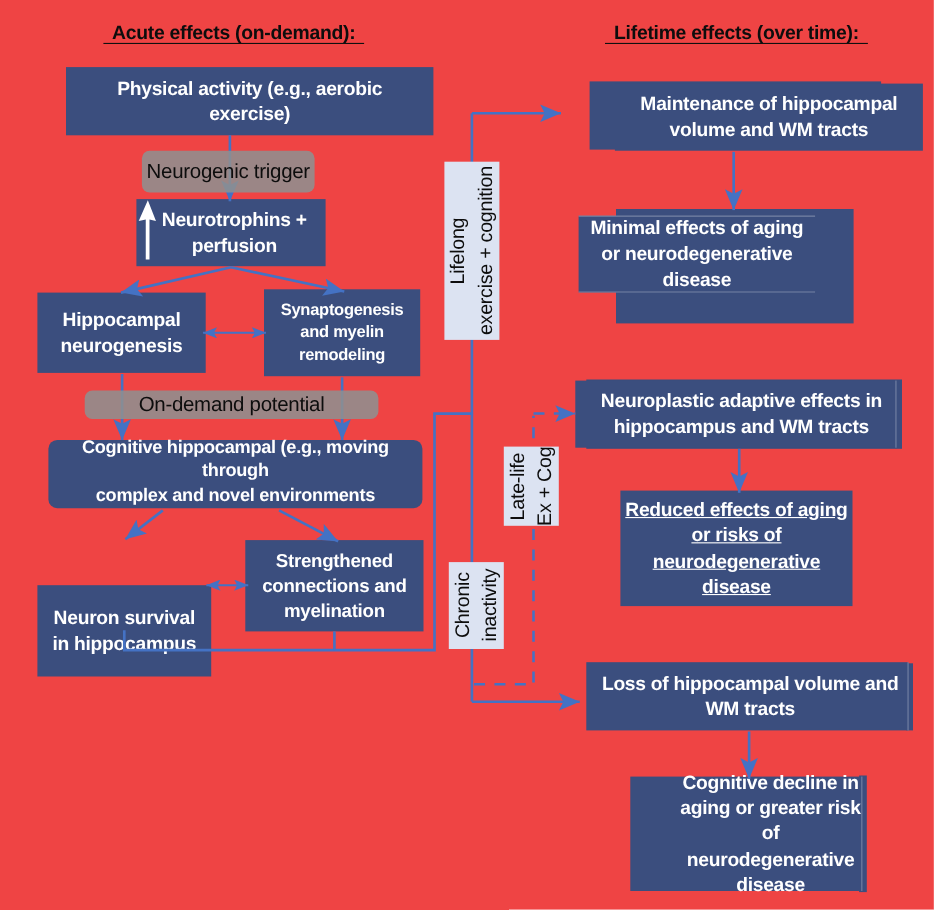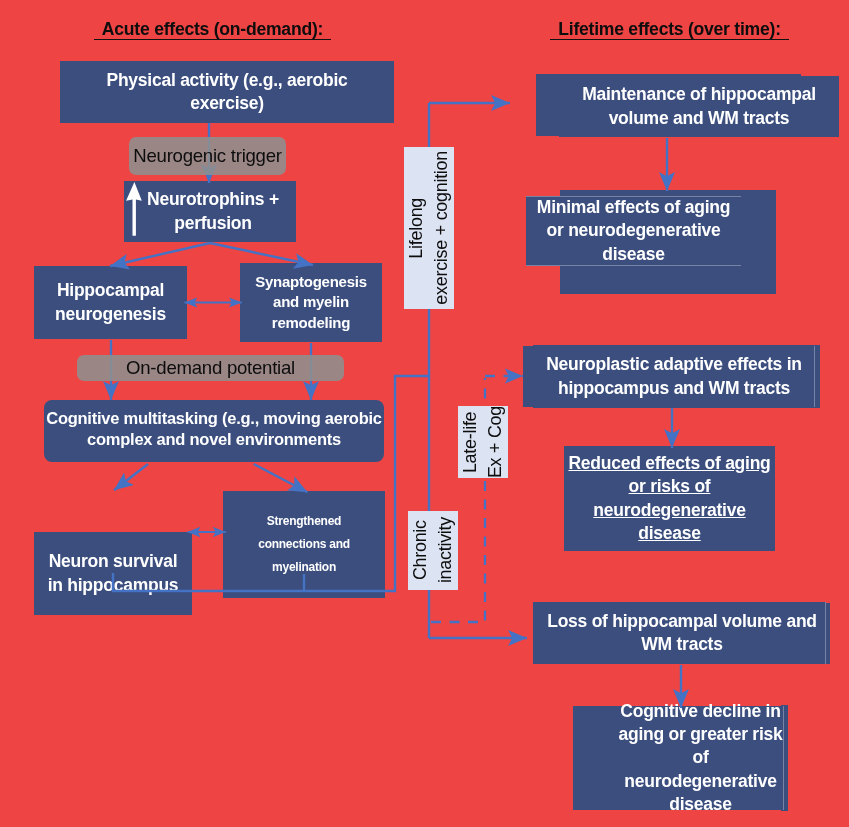--- a/index.html
+++ b/index.html
@@ -103,30 +103,30 @@
 
   <div class="nbox" style="left:240px;top:263px;width:142px;height:79px;font-size:15px;line-height:20.6px;">
       <span style="white-space: pre-line;">Synaptogenesis
 and myelin
 remodeling</span>
     </div>
 
   <div class="gbox" style="left:77px;top:355px;width:267px;height:26px;">On-demand potential</div>
 
   <div class="nbox" style="left:44px;top:400px;width:340px;height:62px;border-radius:8px;font-size:16.5px;line-height:21.5px;padding-bottom:4px;">
-      <span style="white-space: pre-line;">Cognitive multitasking (e.g., moving aerobic
+      <span style="white-space: pre-line;">Cognitive hippocampal (e.g., moving through
 complex and novel environments</span>
     </div>
 
   <div class="nbox" style="left:34px;top:490px;width:158px;height:83px;margin-top:42px;">
       <span style="white-space: pre-line;">Neuron survival
 in hippocampus</span>
     </div>
 
-  <div class="nbox" style="left:223px;top:491px;width:162px;height:107px;font-size:12px;line-height:23.3px;align-items:center;">
+  <div class="nbox" style="left:223px;top:491px;width:162px;height:83px;font-size:17px;line-height:23.3px;align-items:center;">
       <span style="white-space: pre-line;">Strengthened
 connections and
 myelination</span>
     </div>
 
   <div class="vlabel" style="left:404px;top:147px;width:50px;height:162px;">
       <span class="rot">Lifelong
 exercise + cognition</span>
     </div>
 

